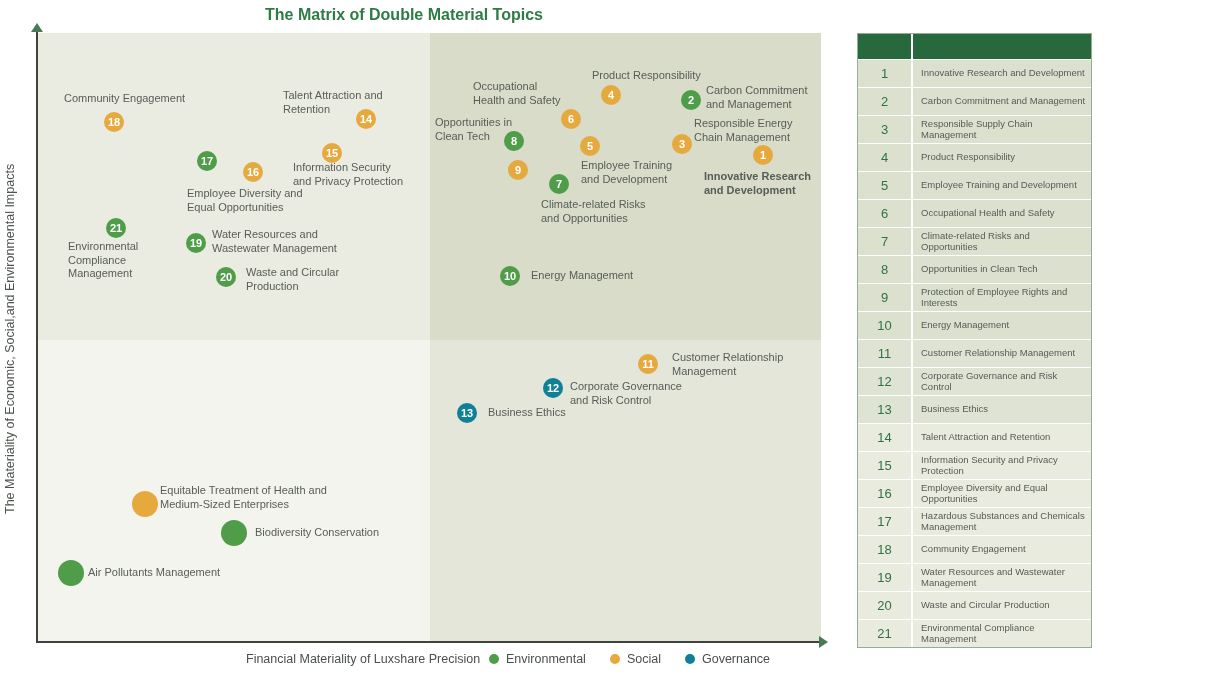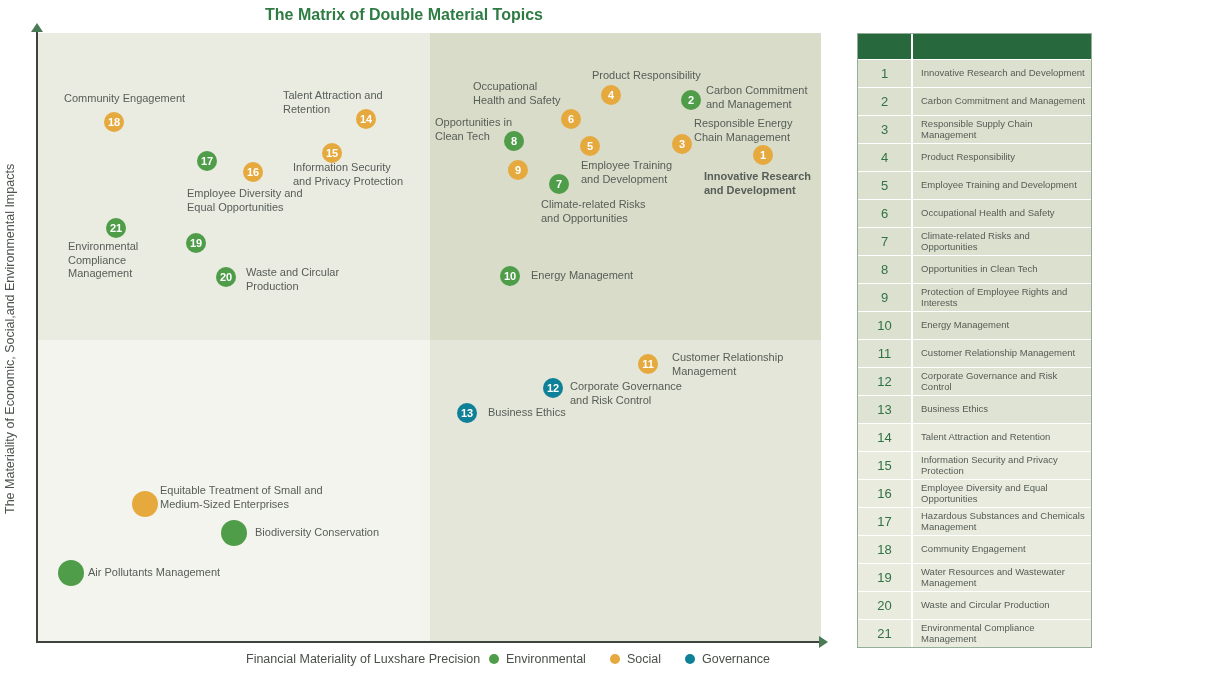--- a/index.html
+++ b/index.html
@@ -100,20 +100,22 @@
       <div class="point-label" style="left: 293px; top: 161px;">Information Security
 and Privacy Protection</div>
       <div class="dot social" style="left: 243px; top: 162px; width: 20px; height: 20px;">16</div>
       <div class="point-label" style="left: 187px; top: 187px;">Employee Diversity and
 Equal Opportunities</div>
       <div class="dot environmental" style="left: 106px; top: 218px; width: 20px; height: 20px;">21</div>
       <div class="point-label" style="left: 68px; top: 240px;">Environmental
 Compliance
 Management</div>
       <div class="dot environmental" style="left: 186px; top: 233px; width: 20px; height: 20px;">19</div>
+      <div class="point-label" style="left: 212px; top: 228px;">Water Resources and
+Wastewater Management</div>
       <div class="dot environmental" style="left: 216px; top: 267px; width: 20px; height: 20px;">20</div>
       <div class="point-label" style="left: 246px; top: 266px;">Waste and Circular
 Production</div>
       <div class="dot social" style="left: 601px; top: 85px; width: 20px; height: 20px;">4</div>
       <div class="point-label" style="left: 592px; top: 69px;">Product Responsibility</div>
       <div class="dot environmental" style="left: 681px; top: 90px; width: 20px; height: 20px;">2</div>
       <div class="point-label" style="left: 706px; top: 84px;">Carbon Commitment
 and Management</div>
       <div class="dot social" style="left: 561px; top: 109px; width: 20px; height: 20px;">6</div>
       <div class="point-label" style="left: 473px; top: 80px;">Occupational
@@ -138,21 +140,21 @@
       <div class="point-label" style="left: 531px; top: 269px;">Energy Management</div>
       <div class="dot social" style="left: 638px; top: 354px; width: 20px; height: 20px;">11</div>
       <div class="point-label" style="left: 672px; top: 351px;">Customer Relationship
 Management</div>
       <div class="dot governance" style="left: 543px; top: 378px; width: 20px; height: 20px;">12</div>
       <div class="point-label" style="left: 570px; top: 380px;">Corporate Governance
 and Risk Control</div>
       <div class="dot governance" style="left: 457px; top: 403px; width: 20px; height: 20px;">13</div>
       <div class="point-label" style="left: 488px; top: 406px;">Business Ethics</div>
       <div class="dot social" style="left: 132px; top: 491px; width: 26px; height: 26px;"></div>
-      <div class="point-label" style="left: 160px; top: 484px;">Equitable Treatment of Small and
+      <div class="point-label" style="left: 160px; top: 484px;">Equitable Treatment of Health and
 Medium-Sized Enterprises</div>
       <div class="dot environmental" style="left: 221px; top: 520px; width: 26px; height: 26px;"></div>
       <div class="point-label" style="left: 255px; top: 526px;">Biodiversity Conservation</div>
       <div class="dot environmental" style="left: 58px; top: 560px; width: 26px; height: 26px;"></div>
       <div class="point-label" style="left: 88px; top: 566px;">Air Pollutants Management</div>
     </div>
 
   <div class="x-caption">Financial Materiality of Luxshare Precision</div>
 
   <div class="cat-legend">

